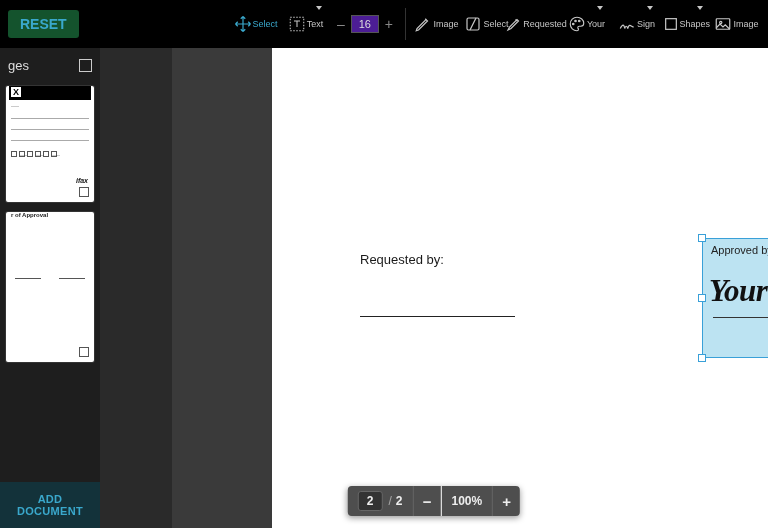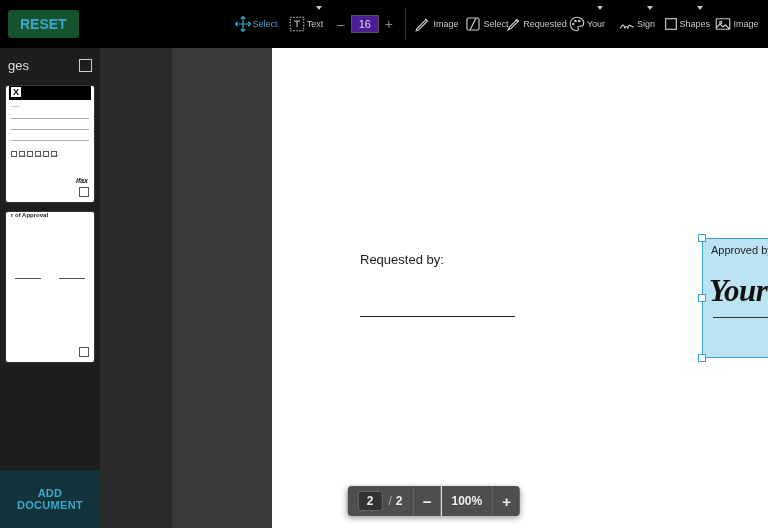--- a/index.html
+++ b/index.html
@@ -31,21 +31,21 @@
 .thumb1 .ln { height: 1px; background: #aaa; margin: 10px 5px; }
 .thumb1 .boxes { display:flex; gap:2px; margin: 6px 5px; }
 .thumb1 .boxes span { width:6px; height:6px; border:0.8px solid #555; font-size:4px; display:inline-block;}
 .thumb1 .lbl { font-size:4px; color:#333;}
 .thumb1 .ifax { position:absolute; right:6px; bottom:18px; font-size:7px; font-weight:bold; font-style:italic; color:#111;}
 .thumb2 { height: 150px; }
 .thumb2 .ttl { font-size: 6px; font-weight: bold; margin: 10px 5px 0; color:#222;}
 .thumb2 .sigs { display:flex; justify-content:space-around; margin-top: 60px;}
 .thumb2 .sig { width: 26px; border-top:0.8px solid #555; font-size:4px; text-align:center; color:#555;}
 
-.add-doc { background: #13323a; color: #3aa8cc; text-align: center; padding: 17px 4px; font-size: 11px; font-weight: 600; cursor: pointer; letter-spacing: 0.3px; }
+.add-doc { background: #13323a; color: #3aa8cc; text-align: center; padding: 11px 4px; font-size: 11px; font-weight: 600; cursor: pointer; letter-spacing: 0.3px; }
 
 .canvas-area { position: absolute; left: 100px; right: 0; top: 48px; bottom: 0; background: #3a3a3a; overflow: hidden; }
 .shadow-strip { position:absolute; left:0; top:0; bottom:0; width:72px; background:#2a2a2a; }
 .page { position: absolute; left: 172px; top: 0; right: 0; bottom: 0; background: #fff; }
 
 .req-label { position: absolute; left: 88px; top: 204px; font-size: 13px; font-weight: 400; color: #1a1a1a; }
 .req-line { position: absolute; left: 88px; top: 268px; width: 155px; border-top: 1.3px solid #222; }
 
 .sigbox { position: absolute; left: 430px; top: 190px; width: 168px; height: 120px; background: #bce3f2; border: 1.5px solid #39a0d8; }
 .sigbox .lbl { position:absolute; left:8px; top:5px; font-size:11px; color:#222; }

